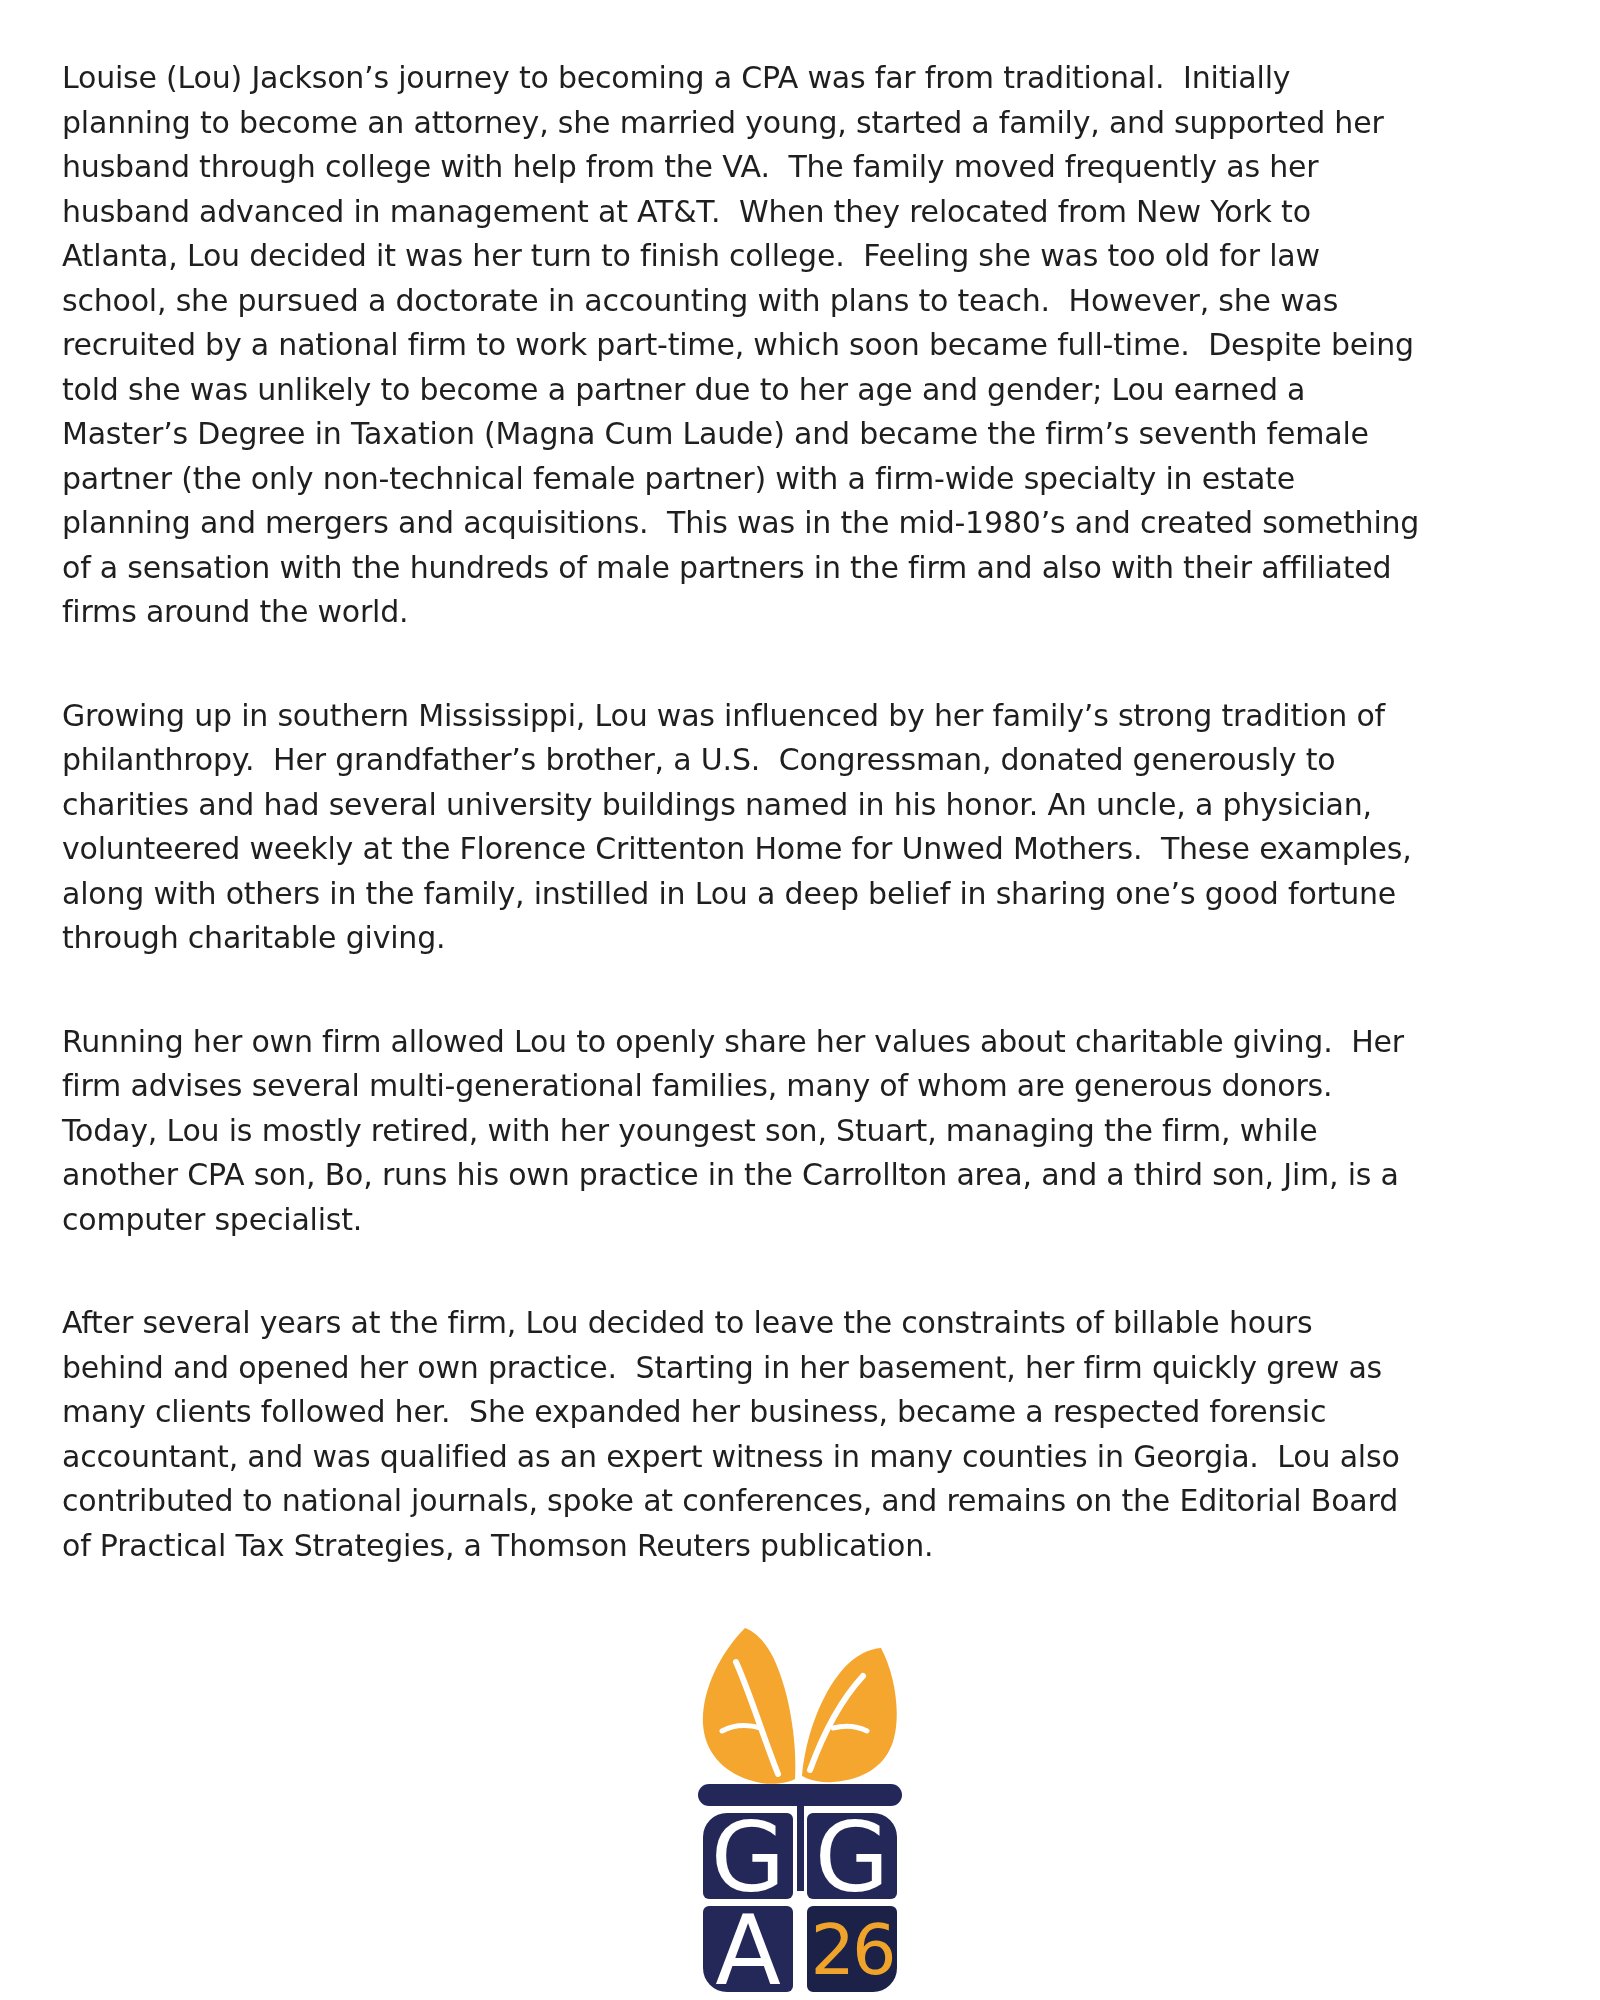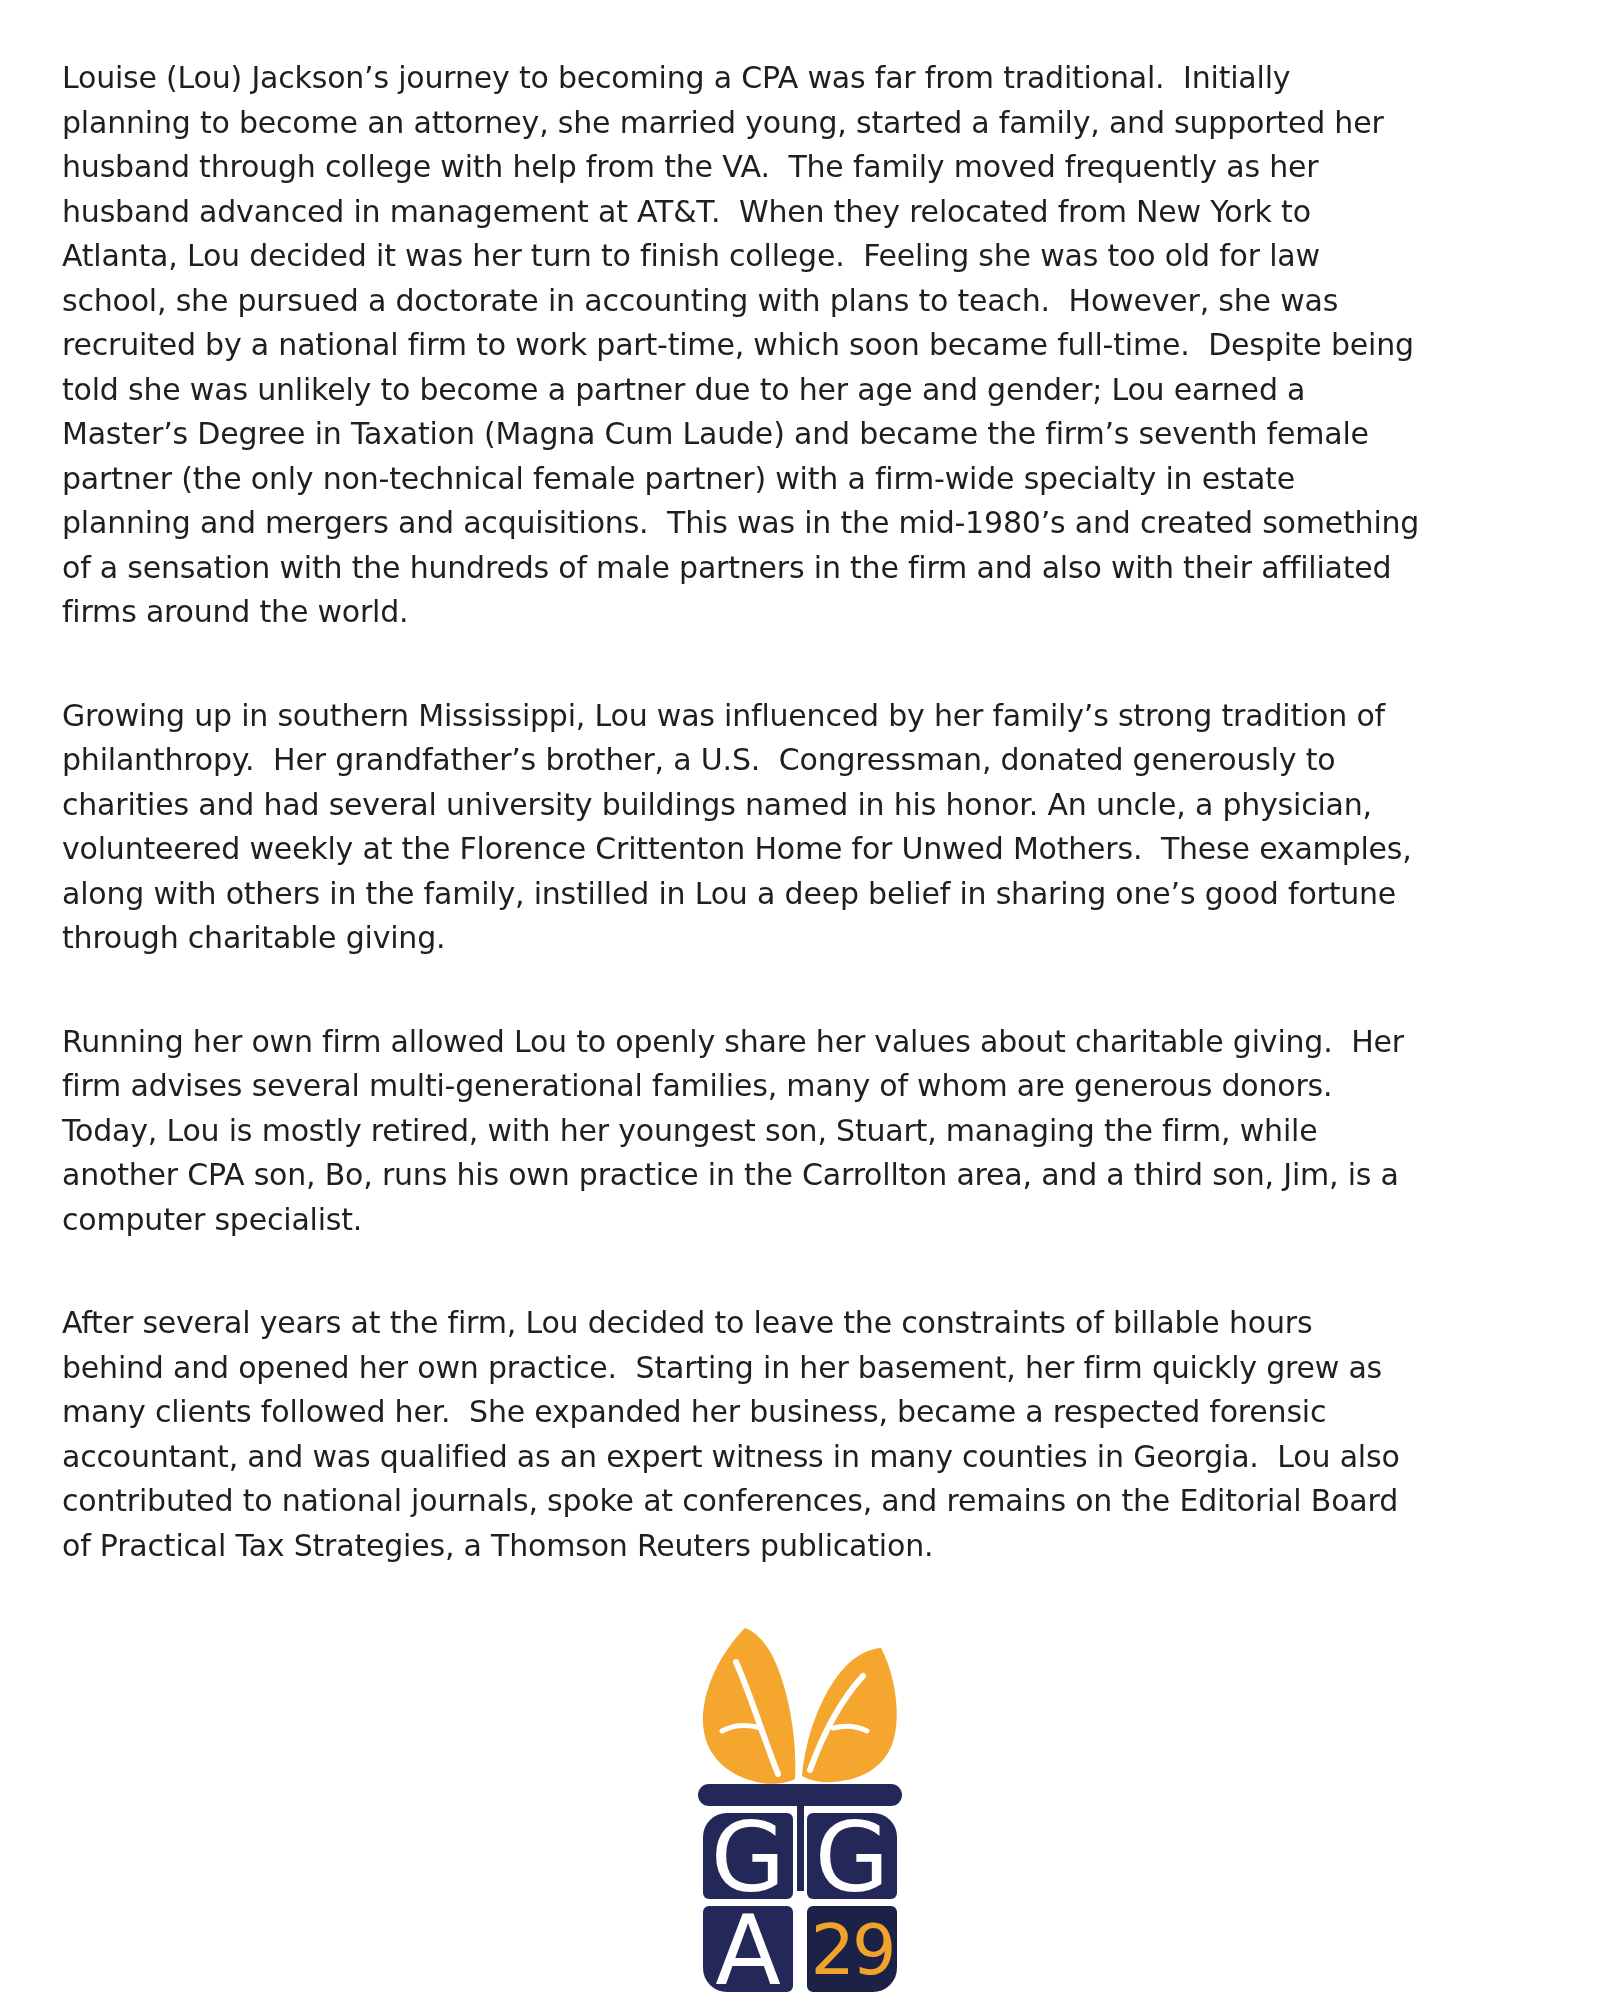--- a/index.html
+++ b/index.html
@@ -109,16 +109,16 @@
     <div class="tile tl">
       <span class="glyph">G</span>
     </div>
     <div class="tile tr">
       <span class="glyph">G</span>
     </div>
     <div class="tile bl">
       <span class="glyph">A</span>
     </div>
     <div class="tile br">
-      <span class="glyph">29</span>
+      <span class="glyph">26</span>
     </div>
   </div>
 </div>
 
 </body></html>

